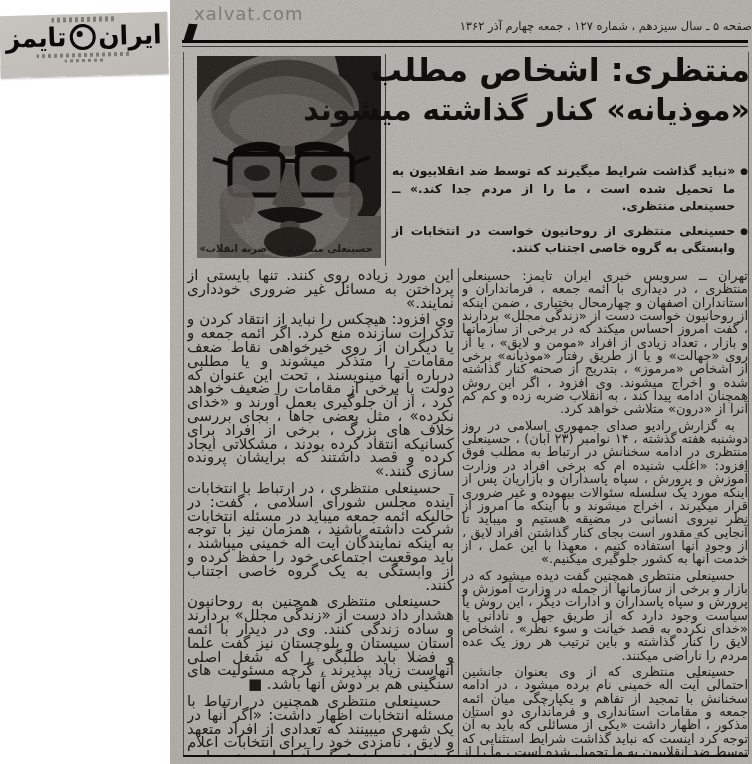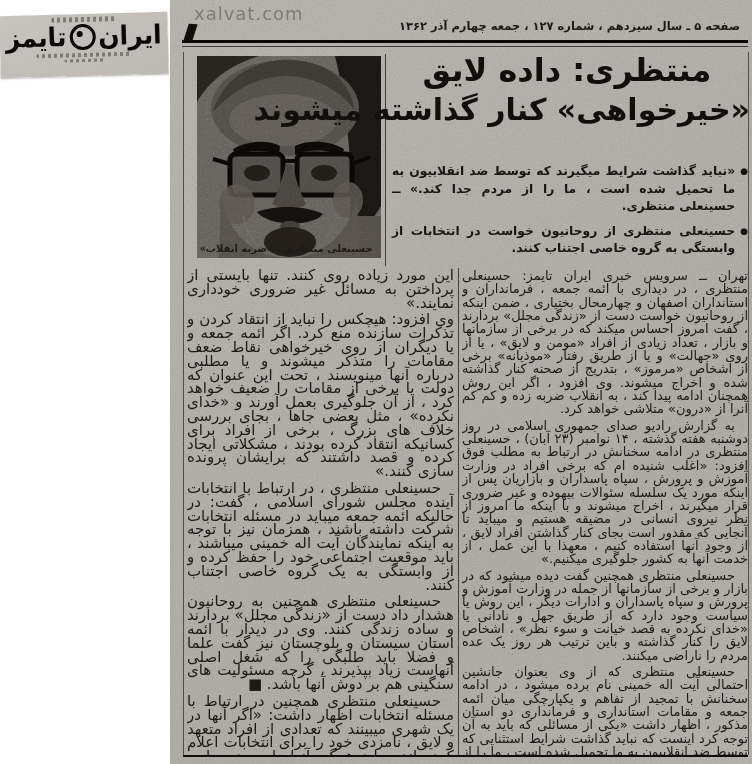--- a/index.html
+++ b/index.html
@@ -22,21 +22,21 @@
   .emblem::after{content:"";position:absolute;left:4px;top:4px;width:6px;height:6px;border-radius:50%;background:#0b0908;}
   .mast-smudge.bottom{width:96px;height:4px;margin-top:3px;}
   .mast-smudge.tiny{width:40px;height:3px;margin-top:2px;}
   
   .tear{position:absolute;left:170px;top:84px;width:4px;height:86px;background:#141210;}
   .ink-mark{position:absolute;left:186px;top:24px;width:9px;height:17px;background:#120f0d;transform:skewX(-14deg) rotate(4deg);}
   
   .watermark{position:absolute;left:24px;top:3px;font-size:18px;font-weight:normal;
              color:#8e8883;letter-spacing:1px;}
   
-  .pageinfo{position:absolute;right:12px;top:19px;direction:rtl;font-size:11.5px;font-weight:bold;
+  .pageinfo{position:absolute;right:0;top:19px;direction:rtl;font-size:11.5px;font-weight:normal;
             color:#211d1a;letter-spacing:0;text-align:center;}
   .rule-thick{position:absolute;left:12px;top:40px;width:566px;height:3px;background:#0e0c0a;}
   .rule-thin{position:absolute;left:12px;top:46px;width:566px;height:1px;background:#47423d;}
   .rule-bottom{position:absolute;left:13px;top:755px;width:565px;height:2px;background:#12100d;}
   .v-left{position:absolute;left:13px;top:52px;width:1px;height:703px;background:#5a554f;}
   .v-right{position:absolute;left:578px;top:52px;width:1px;height:703px;background:#5a554f;}
   .v-mid-top{position:absolute;left:215px;top:54px;width:1px;height:212px;background:#4a4540;}
   .v-mid-body{position:absolute;left:288px;top:268px;width:1px;height:487px;background:#4a4540;}
   
   .photo{position:absolute;left:27px;top:56px;width:184px;height:202px;overflow:hidden;
@@ -122,22 +122,22 @@
         <path d="M60,156 C78,149 108,149 126,158 C116,171 72,171 60,156 Z" fill="#231e1a"></path>
         <ellipse cx="93" cy="170" rx="10" ry="5" fill="#6d6660"></ellipse>
         <ellipse cx="93" cy="186" rx="26" ry="15" fill="#3a332d"></ellipse>
         <path d="M46,160 C50,178 60,192 70,198 M140,158 C136,176 126,190 116,197" stroke="#b3ada6" stroke-width="2" fill="none" opacity="0.7"></path>
         <rect x="0" y="0" width="184" height="202" filter="url(#pgrain)" opacity="0.30"></rect>
       </svg>
     </div>
     <div class="caption">حسینعلی منتظری ، «ضربه انقلاب»</div>
 
     <div class="headline">
-      <div class="hl1">منتظری: داده لایق</div>
-      <div class="hl2">«خیرخواهی» کنار گذاشته میشوند</div>
+      <div class="hl1">منتظری: اشخاص مطلب</div>
+      <div class="hl2">«موذیانه» کنار گذاشته میشوند</div>
     </div>
 
     <div class="bullets">
       <div class="bullet">
         <span class="bmark">●</span>
         <span>«نباید گذاشت شرایط میگیرند که توسط ضد انقلابیون به ما تحمیل شده است ، ما را از مردم جدا کند.» ــ حسینعلی منتظری.</span>
       </div>
       <div class="bullet">
         <span class="bmark">●</span>
         <span>حسینعلی منتظری از روحانیون خواست در انتخابات از وابستگی به گروه خاصی اجتناب کنند.</span>

